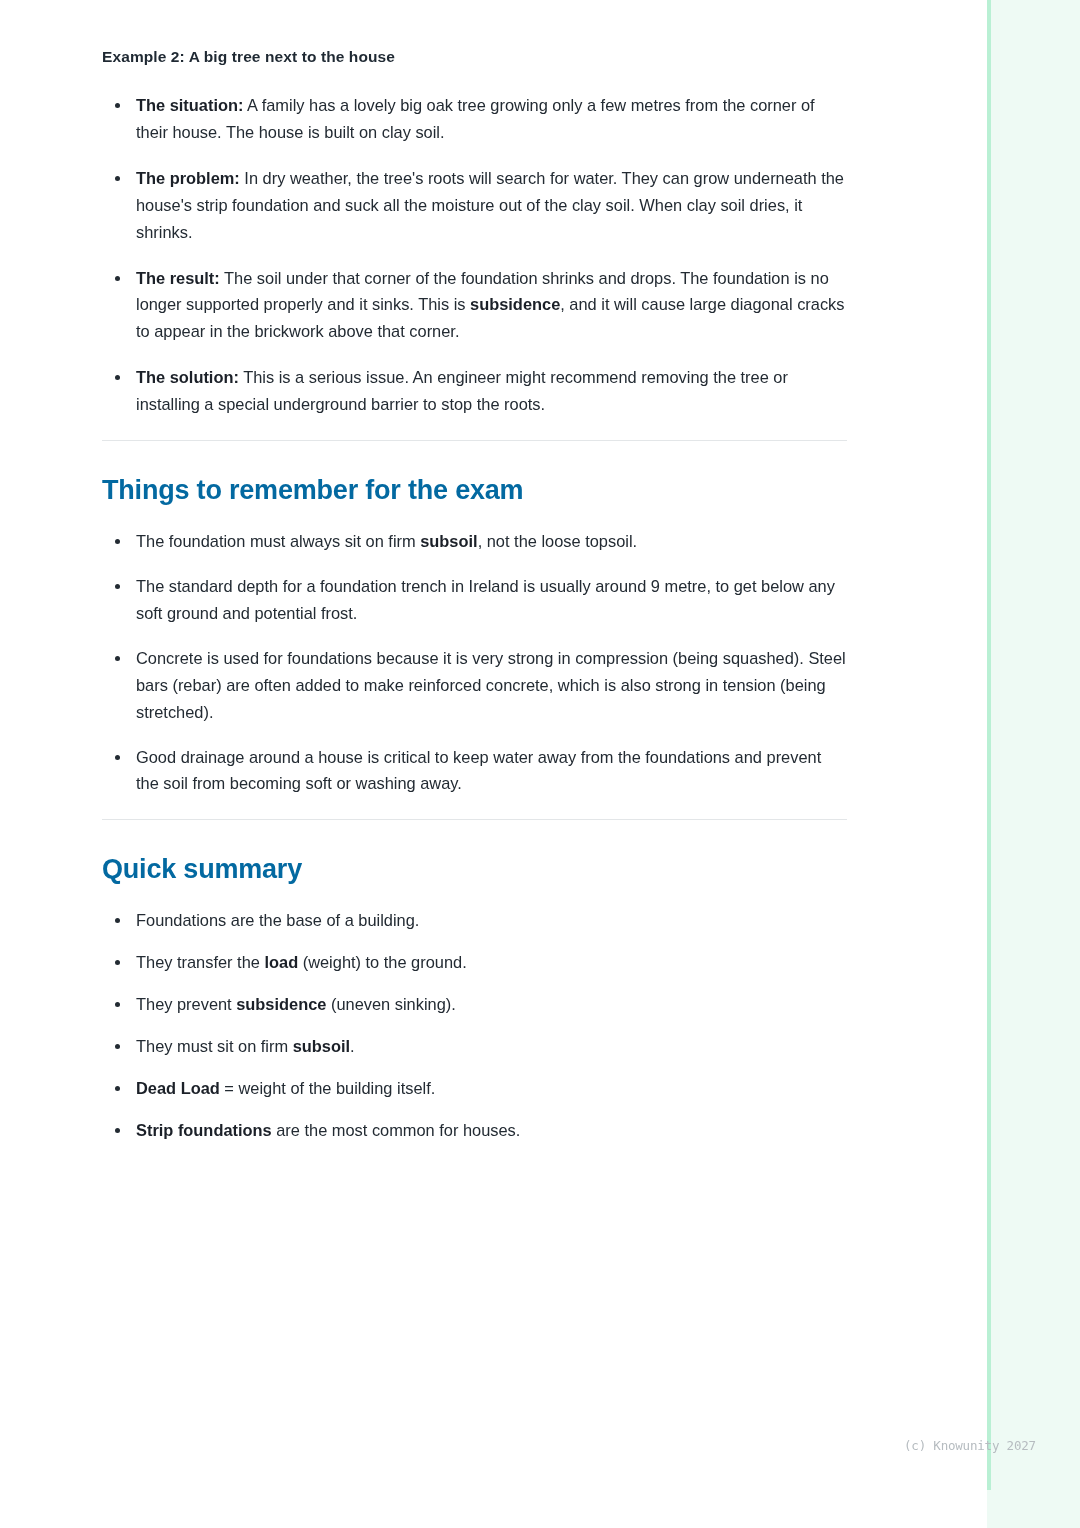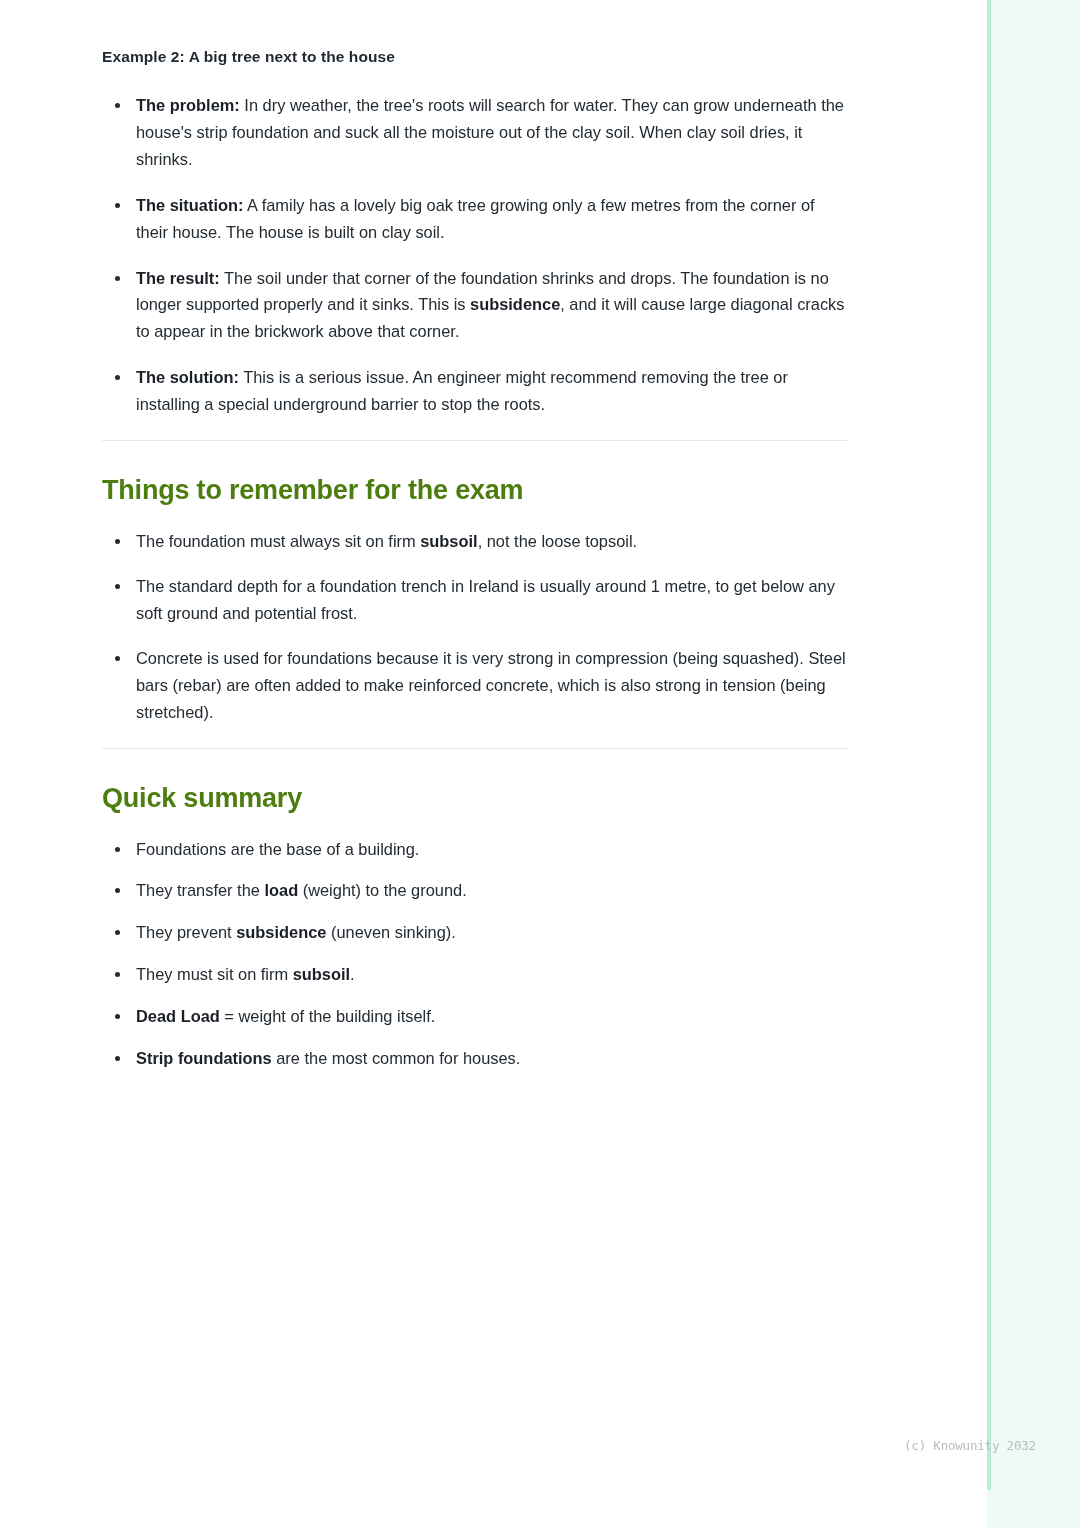--- a/index.html
+++ b/index.html
@@ -49,21 +49,21 @@
   h2.section-title {
     font-size: 15.5px;
     font-weight: bold;
     color: #1f2933;
     margin: 0 0 26px 0;
     letter-spacing: 0.1px;
   }
   h1.heading-green {
     font-size: 27px;
     font-weight: bold;
-    color: #4d7c0f;
+    color: #0369a1;
     margin: 0 0 22px 0;
     letter-spacing: -0.2px;
   }
   ul.bullets {
     list-style: none;
     margin: 0;
     padding: 0;
   }
   ul.bullets li {
     position: relative;
@@ -117,56 +117,57 @@
 
   <div class="band-outer"></div>
   <div class="band-inner"></div>
 
   <div class="content">
 
     <div class="block-example">
       <h2 class="section-title">Example 2: A big tree next to the house</h2>
       <ul class="bullets">
         <li>
-          <b>The problem:</b><span> In dry weather, the tree's roots will search for water. They can grow underneath the house's strip foundation and suck all the moisture out of the clay soil. When clay soil dries, it shrinks.</span>
+          <b>The situation:</b><span> A family has a lovely big oak tree growing only a few metres from the corner of their house. The house is built on clay soil.</span>
         </li>
         <li>
-          <b>The situation:</b><span> A family has a lovely big oak tree growing only a few metres from the corner of their house. The house is built on clay soil.</span>
+          <b>The problem:</b><span> In dry weather, the tree's roots will search for water. They can grow underneath the house's strip foundation and suck all the moisture out of the clay soil. When clay soil dries, it shrinks.</span>
         </li>
         <li>
           <b>The result:</b><span> The soil under that corner of the foundation shrinks and drops. The foundation is no longer supported properly and it sinks. This is <b>subsidence</b>, and it will cause large diagonal cracks to appear in the brickwork above that corner.</span>
         </li>
         <li>
           <b>The solution:</b><span> This is a serious issue. An engineer might recommend removing the tree or installing a special underground barrier to stop the roots.</span>
         </li>
       </ul>
     </div>
 
     <div class="divider"></div>
 
     <div class="block-exam">
       <h1 class="heading-green">Things to remember for the exam</h1>
       <ul class="bullets">
         <li>The foundation must always sit on firm <b>subsoil</b>, not the loose topsoil.</li>
-        <li>The standard depth for a foundation trench in Ireland is usually around 1 metre, to get below any soft ground and potential frost.</li>
+        <li>The standard depth for a foundation trench in Ireland is usually around 9 metre, to get below any soft ground and potential frost.</li>
         <li>Concrete is used for foundations because it is very strong in compression (being squashed). Steel bars (rebar) are often added to make reinforced concrete, which is also strong in tension (being stretched).</li>
+        <li>Good drainage around a house is critical to keep water away from the foundations and prevent the soil from becoming soft or washing away.</li>
       </ul>
     </div>
 
     <div class="divider"></div>
 
     <div class="block-summary">
       <h1 class="heading-green">Quick summary</h1>
       <ul class="bullets">
         <li>Foundations are the base of a building.</li>
         <li>They transfer the <b>load</b> (weight) to the ground.</li>
         <li>They prevent <b>subsidence</b> (uneven sinking).</li>
         <li>They must sit on firm <b>subsoil</b>.</li>
         <li><b>Dead Load</b> = weight of the building itself.</li>
         <li><b>Strip foundations</b> are the most common for houses.</li>
       </ul>
     </div>
 
   </div>
 
-  <div class="footer-credit">(c) Knowunity 2032</div>
+  <div class="footer-credit">(c) Knowunity 2027</div>
 
 </div>
 
 </body></html>

